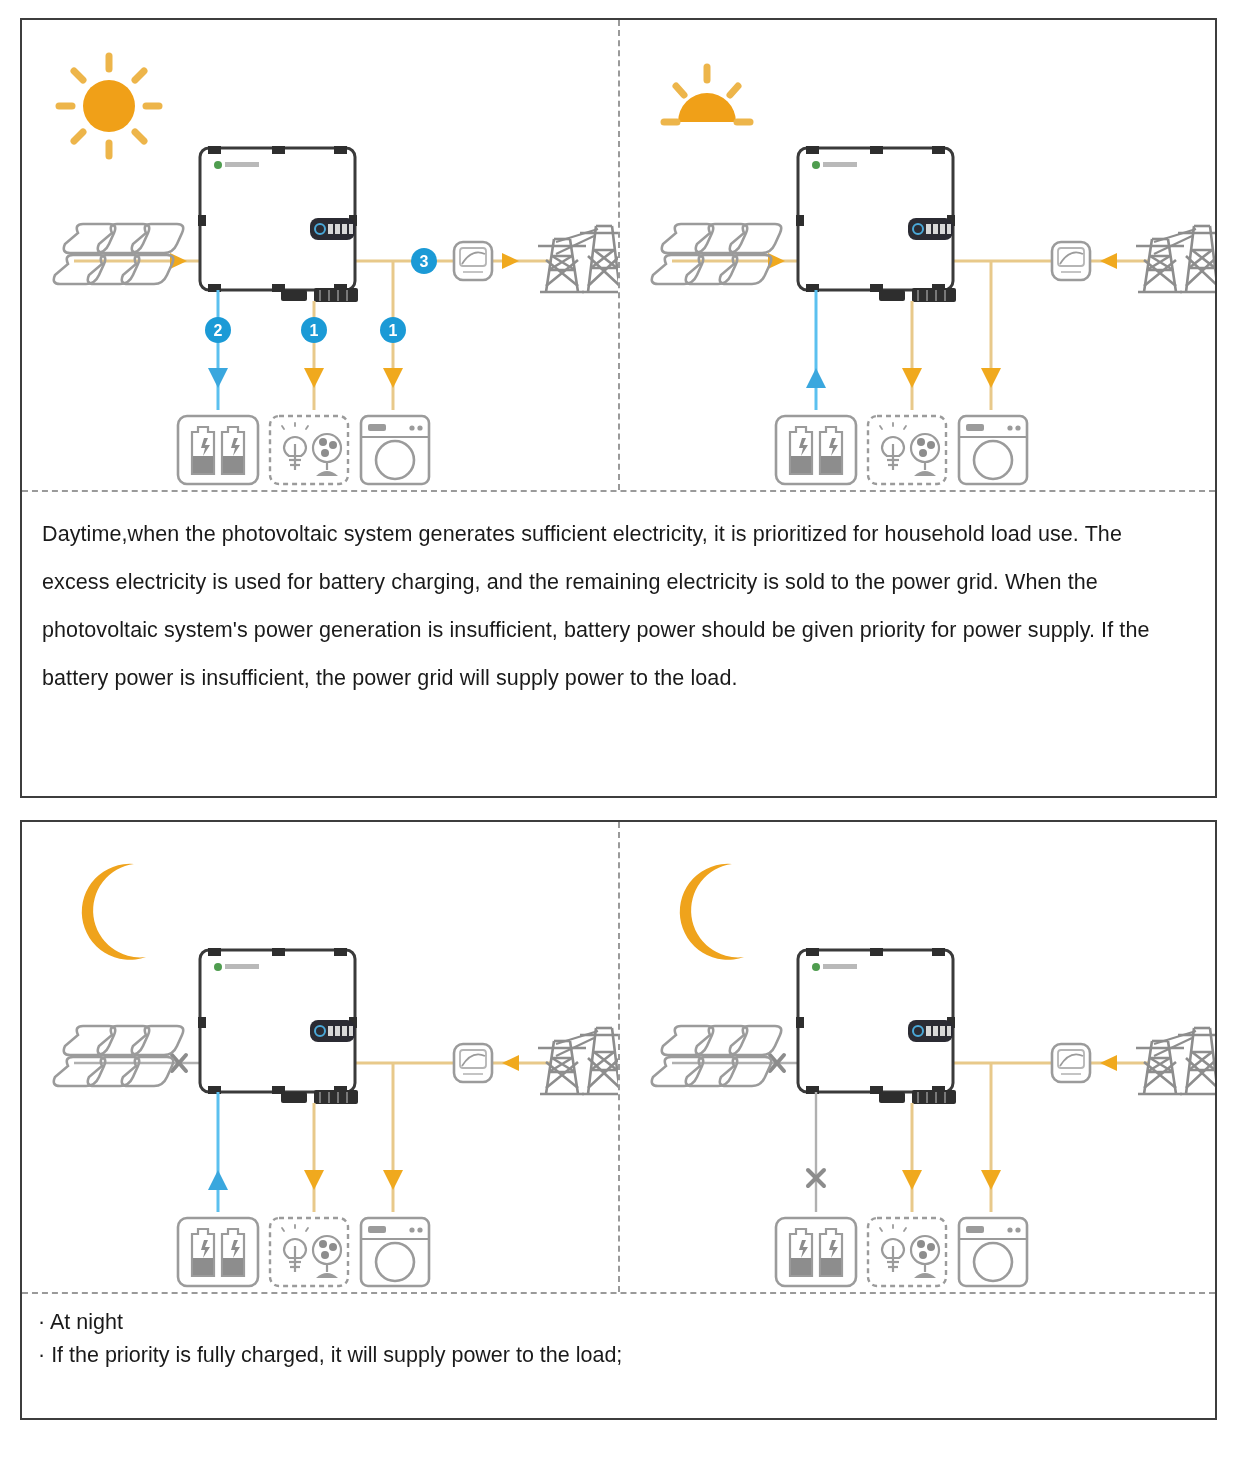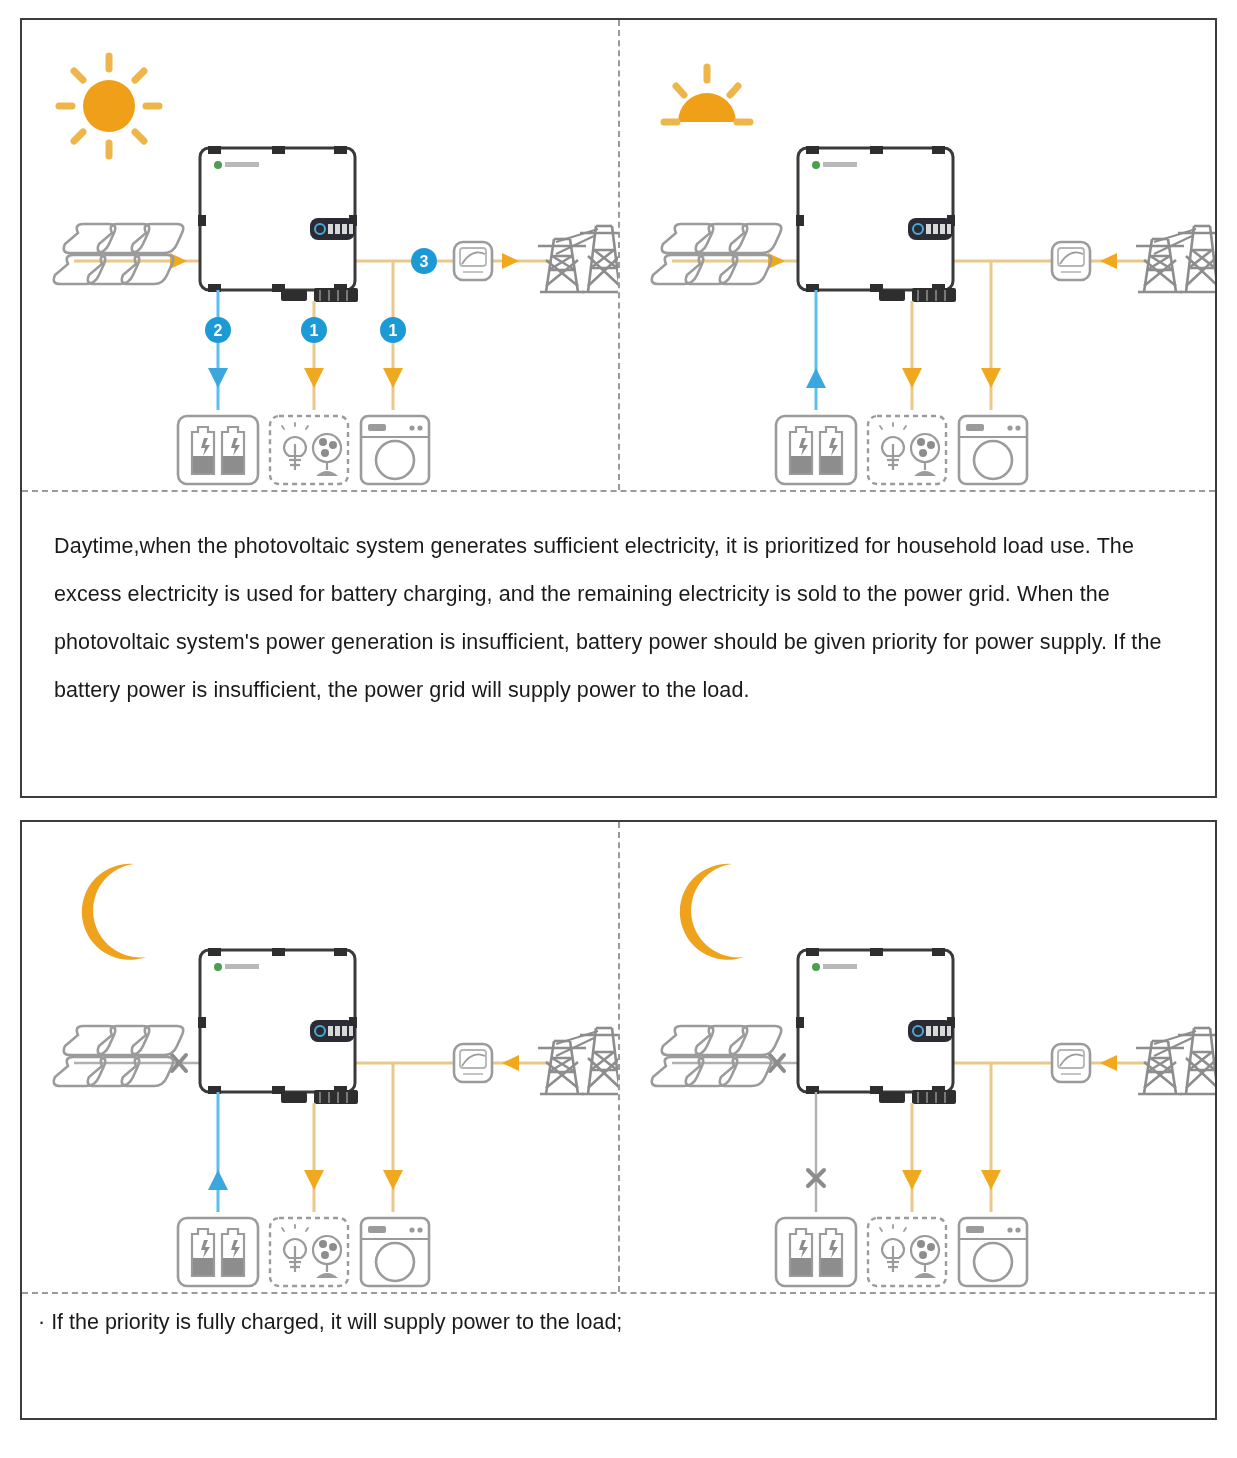--- a/index.html
+++ b/index.html
@@ -8,21 +8,21 @@
 
   .block{border:2px solid #3d3d3d;box-sizing:border-box;background:#fff;position:relative;}
   .block.top{height:780px;}
   .block.bottom{height:600px;margin-top:22px;}
 
   .panels{display:flex;height:470px;position:relative;}
   .panel{flex:1 1 50%;position:relative;overflow:hidden;}
   .panel.left{border-right:2px dashed #9a9a9a;}
 
   .note{border-top:2px dashed #9a9a9a;box-sizing:border-box;padding:14px 16px 10px 16px;}
-  .note p{margin:16px;font-size:21.5px;line-height:48px;letter-spacing:.1px;}
+  .note p{margin:4px;font-size:21.5px;line-height:48px;letter-spacing:.1px;}
   .note.night{padding:12px 16px;}
   .note.night .line{font-size:21.5px;line-height:33px;white-space:pre;}
 
   svg{display:block;}
 </style>
 </head>
 <body>
 
 <div class="page">
 
@@ -612,17 +612,18 @@
             <rect x="346" y="404" width="18" height="7" rx="2" fill="#9b9b9b"></rect>
             <circle cx="390" cy="408" r="2.6" fill="#9b9b9b"></circle>
             <circle cx="398" cy="408" r="2.6" fill="#9b9b9b"></circle>
             <circle cx="373" cy="440" r="19" fill="none" stroke="#9b9b9b" stroke-width="2.6"></circle>
           </g>
         </svg>
       </div>
     </div>
 
     <div class="note night">
+      <div class="line">· At night</div>
       <div class="line">· If the priority is fully charged, it will supply power to the load;</div>
     </div>
   </div>
 
 </div>
 
 </body></html>

